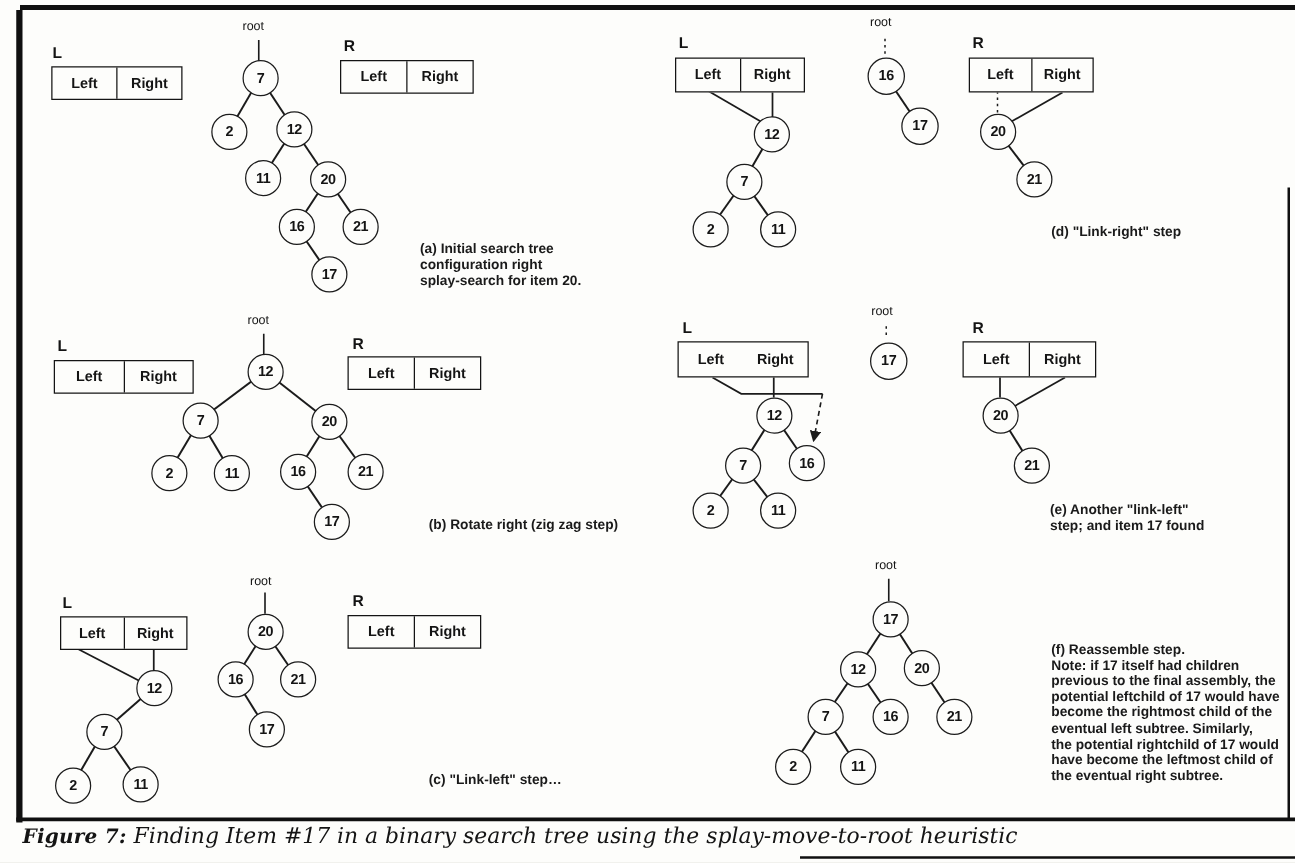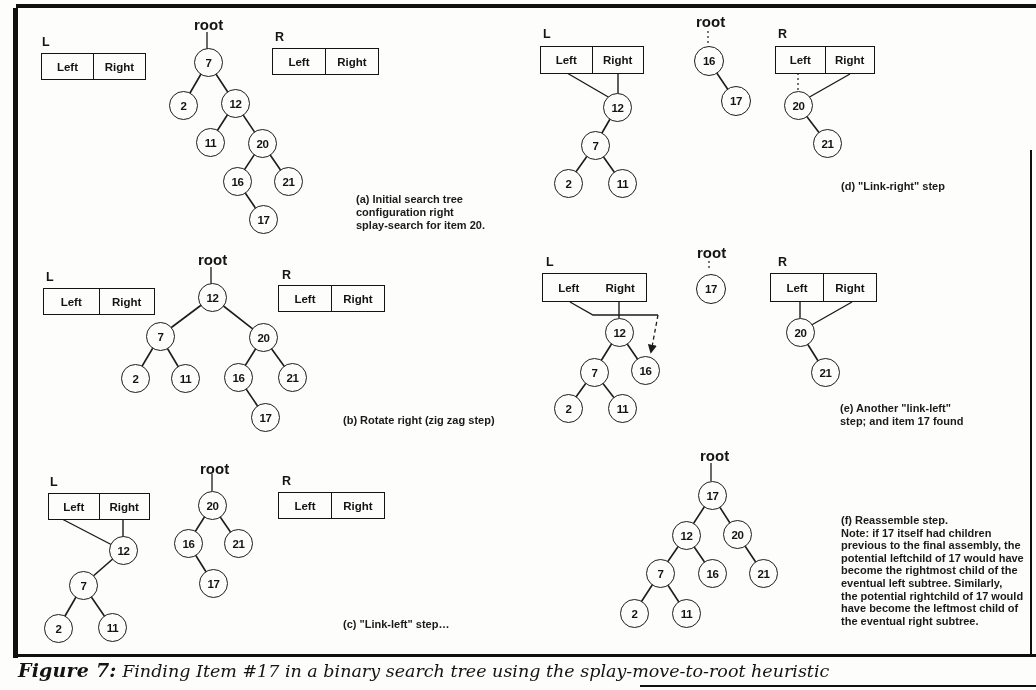--- a/index.html
+++ b/index.html
@@ -10,26 +10,26 @@
   svg.edges{position:absolute;left:0;top:0;z-index:1;}
   .node{position:absolute;width:27px;height:27px;border:1.5px solid #1c1c1c;border-radius:50%;
         background:#fdfdfb;z-index:3;display:flex;align-items:center;justify-content:center;
         font-size:11.5px;font-weight:600;letter-spacing:-0.3px;}
   .lrbox{position:absolute;height:25px;border:1.7px solid #141414;background:#fdfdfb;display:flex;z-index:2;}
   .lrbox .cell{flex:1;display:flex;align-items:center;justify-content:center;
                font-size:11.5px;font-weight:600;}
   .lrbox .cell.div{border-left:1.7px solid #141414;}
   .lrbox.nodiv .cell.div{border-left:none;}
   .tag{position:absolute;font-size:12.5px;font-weight:700;z-index:2;}
-  .roottag{position:absolute;font-size:15px;font-weight:700;z-index:2;}
+  .roottag{position:absolute;font-size:10px;font-weight:400;z-index:2;}
   .cap{position:absolute;font-size:11px;line-height:13px;z-index:2;font-weight:600;color:#1a1a1a;}
   .cap.f{font-weight:600;line-height:12.6px;width:200px;}
   .figcap{position:absolute;left:18px;top:659px;z-index:2;white-space:nowrap;
           font-family:"DejaVu Serif","Liberation Serif",serif;font-style:italic;}
-  .figcap .pre{font-weight:700;font-size:19px;letter-spacing:0.2px;}
+  .figcap .pre{font-weight:700;font-size:16px;letter-spacing:0.2px;}
   .figcap .txt{font-size:17.5px;}
 </style>
 </head>
 <body>
 
 <div id="stage">
 
   
   <div class="frame" style="left:16px;top:4px;width:1020px;height:4px;"></div>
   <div class="frame" style="left:13px;top:8px;width:5px;height:650px;"></div>
@@ -122,21 +122,21 @@
     </div>
     <div class="roottag" style="left:194px;top:16px;">root</div>
     <div class="node" style="left:194px;top:48px;">7</div>
     <div class="node" style="left:169px;top:91px;">2</div>
     <div class="node" style="left:221px;top:89px;">12</div>
     <div class="node" style="left:196px;top:128px;">11</div>
     <div class="node" style="left:248px;top:129px;">20</div>
     <div class="node" style="left:223px;top:167px;">16</div>
     <div class="node" style="left:274px;top:167px;">21</div>
     <div class="node" style="left:249px;top:205px;">17</div>
-    <div class="cap" style="left:356px;top:193px;">
+    <div class="cap" style="left:336px;top:193px;">
       <div>(a) Initial search tree</div>
       <div>configuration right</div>
       <div>splay-search for item 20.</div>
     </div>
   </div>
 
   
   <div class="grp">
     <div class="tag" style="left:46px;top:270px;">L</div>
     <div class="lrbox" style="left:43px;top:288px;width:110px;">

